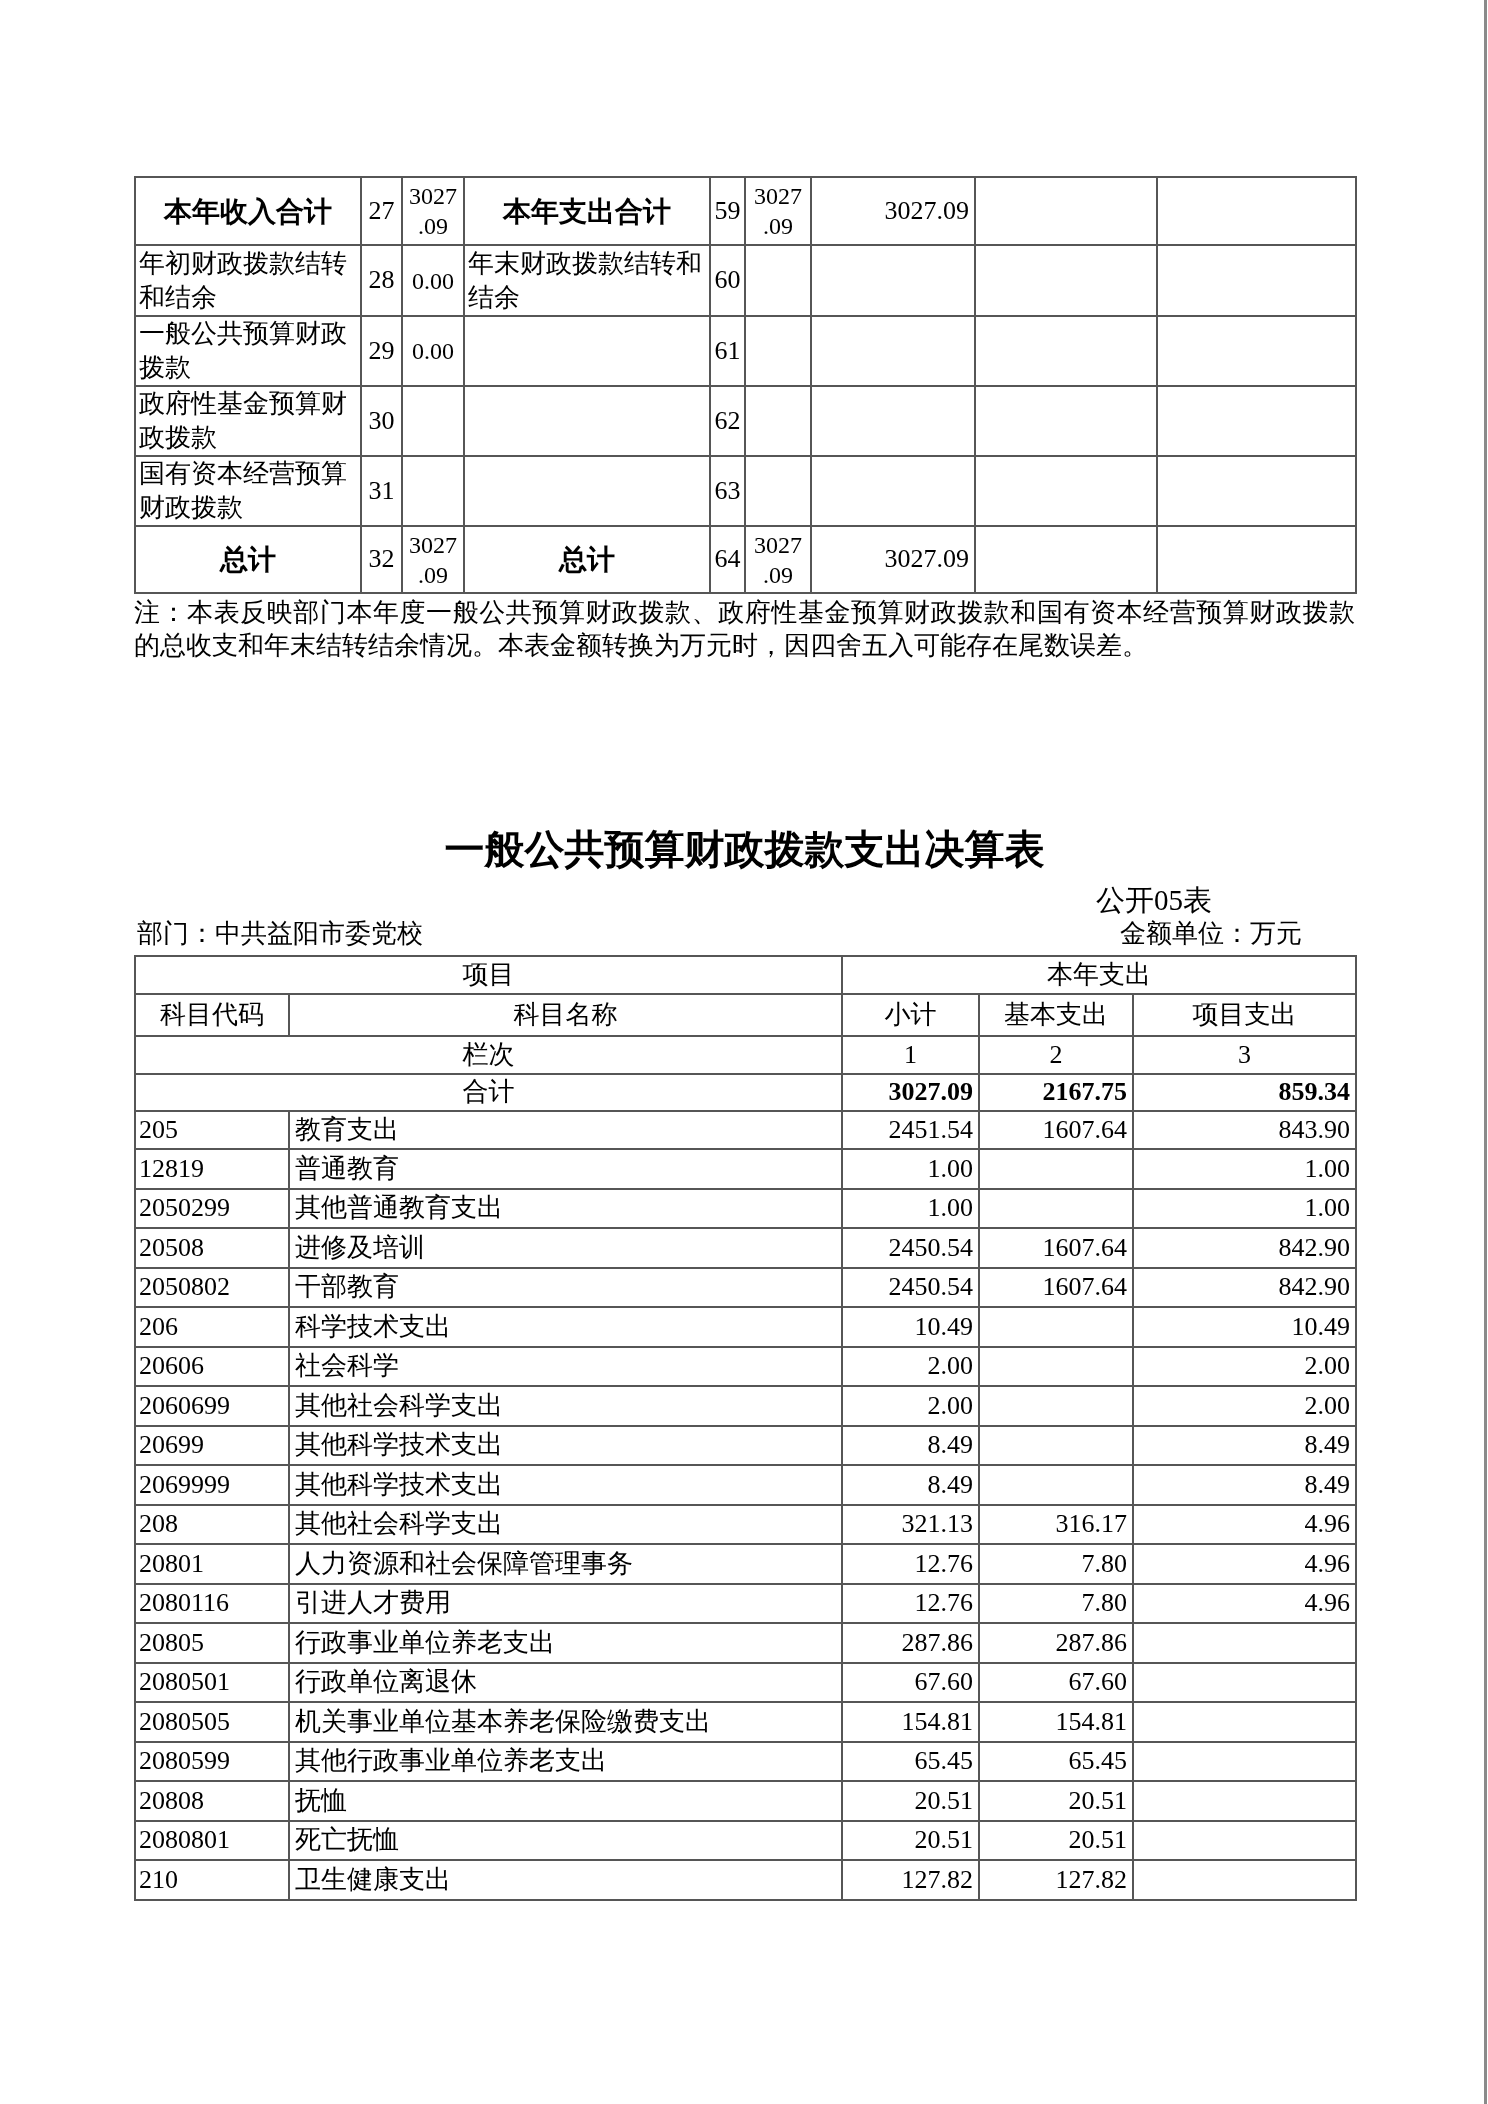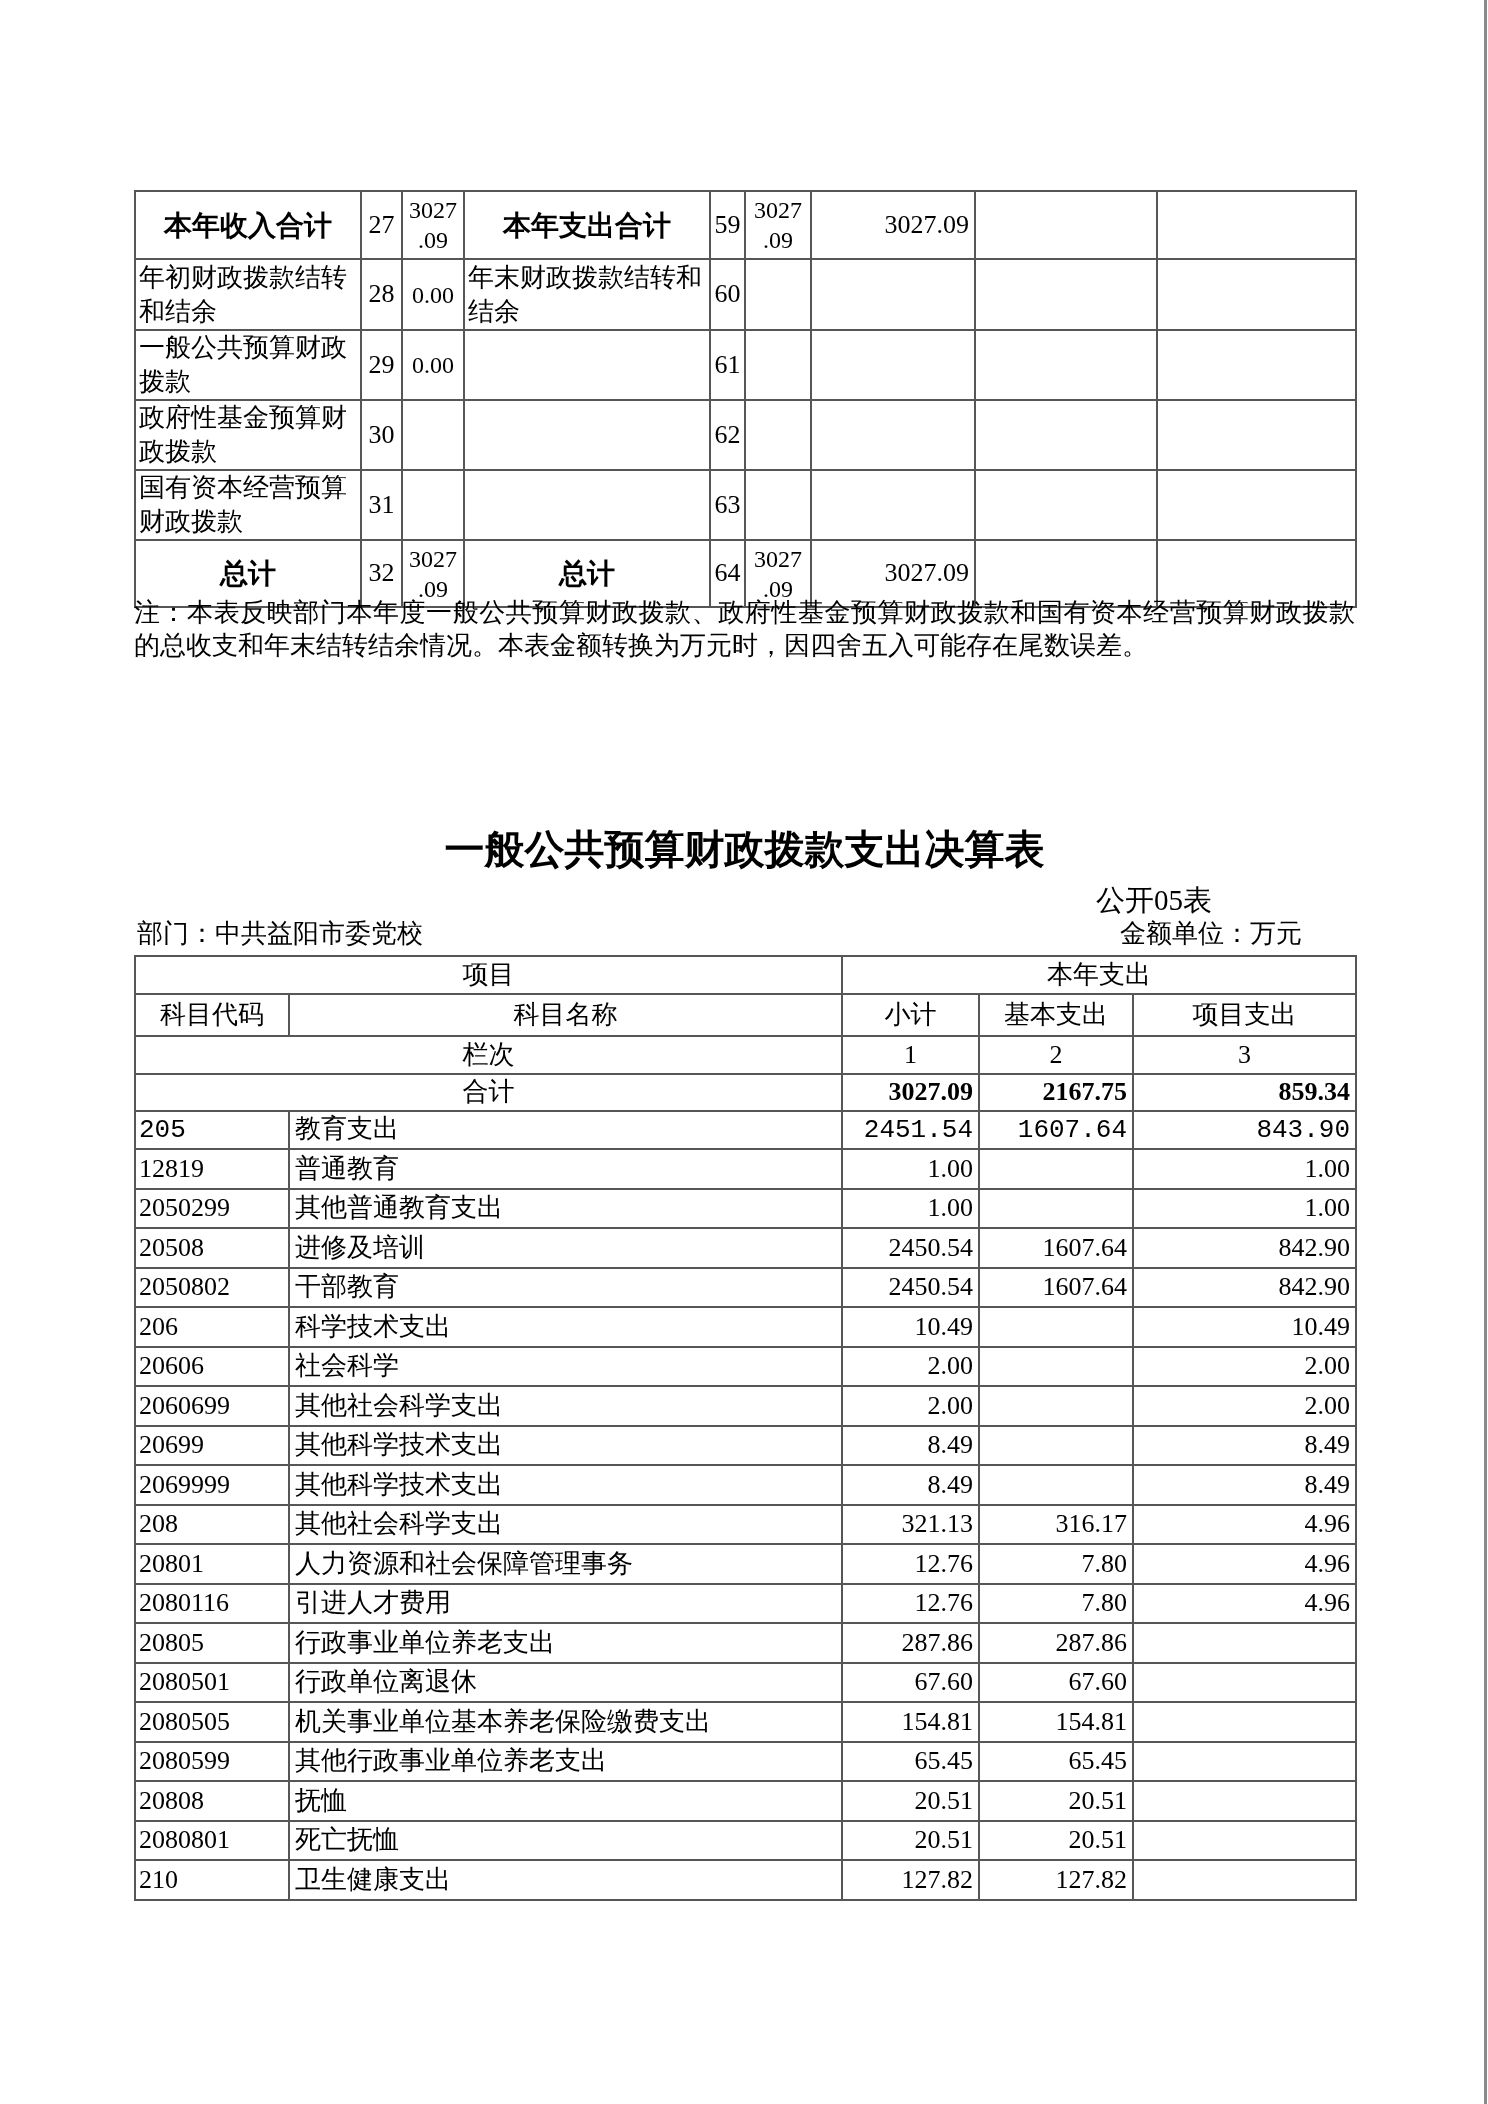--- a/index.html
+++ b/index.html
@@ -7,21 +7,21 @@
     position:relative;width:1488px;height:2104px;background:#ffffff;overflow:hidden;
     font-family:"Liberation Serif","DejaVu Serif",serif;color:#000;
   }
   .right-edge{position:absolute;top:0;right:1px;width:3px;height:2104px;background:#8a8a8a;}
 
   
   table{border-collapse:collapse;table-layout:fixed;}
   td{border:2px solid #565656;overflow:hidden;vertical-align:middle;padding:0;font-size:26px;line-height:1.25;}
 
   
-  .t1{position:absolute;left:134px;top:190px;width:1221px;}
+  .t1{position:absolute;left:134px;top:176px;width:1221px;}
   .t1 td.lab{ text-align:left;padding:0 3px;line-height:34px;}
   .t1 td.lab-b{text-align:center;font-weight:bold;font-size:28px;}
   .t1 td.no{ text-align:center;}
   .t1 td.vwrap{text-align:center;font-size:24px;line-height:30px;white-space:pre-line;}
   .t1 td.amt{text-align:right;padding-right:5px;}
 
   
   .note{position:absolute;left:134px;top:596px;width:1221px;
         font-size:26px;line-height:33px;text-align:justify;}
 
@@ -166,21 +166,21 @@
         <td class="h">3</td>
       </tr>
       <tr style="height:37px">
         <td class="h" colspan="2">合计</td>
         <td class="numb">3027.09</td>
         <td class="numb">2167.75</td>
         <td class="numb">859.34</td>
       </tr>
     </tbody>
     <tbody id="t2-body">
-        <tr style="height: 38px; font-family: Liberation Mono, monospace;">
+        <tr style="height: 38px;">
           <td class="code">205</td>
           <td class="name">教育支出</td>
           <td class="num">2451.54</td>
           <td class="num">1607.64</td>
           <td class="num">843.90</td>
         </tr>
         <tr style="height: 40px;">
           <td class="code">12819</td>
           <td class="name">普通教育</td>
           <td class="num">1.00</td>

